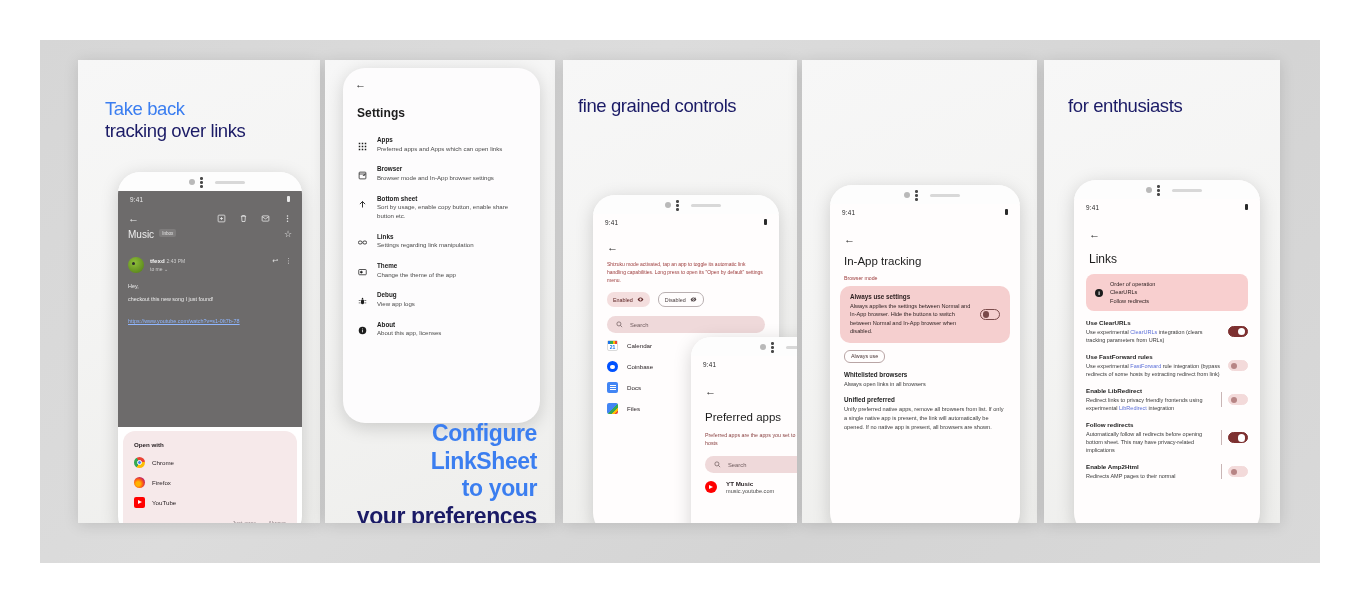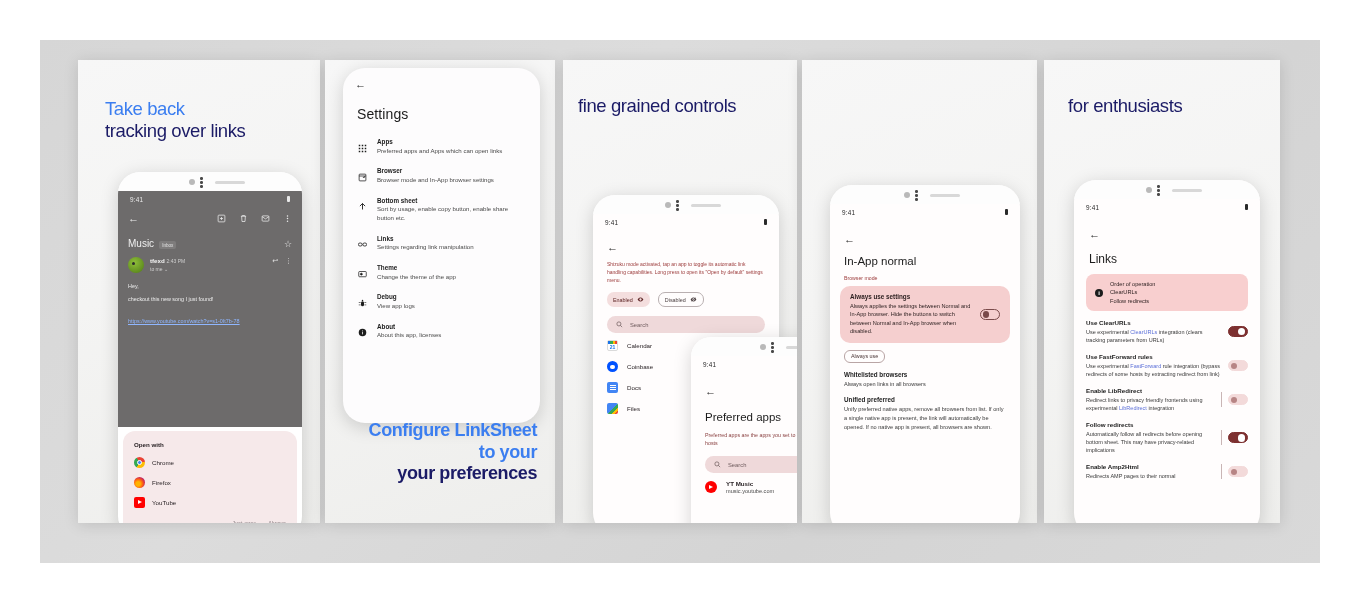--- a/index.html
+++ b/index.html
@@ -38,21 +38,21 @@
     letter-spacing: -0.4px;
     line-height: 1.18;
   }
   .head .l1 { color: #3b7ef0; display:block; }
   .head .l2 { color: #1b1b66; display:block; }
   .h-p1 { left: 27px; top: 38px; font-size: 18.5px; }
   .h-p3 { left: 15px; top: 35px; font-size: 18.5px; }
   .h-p5 { left: 24px; top: 35px; font-size: 18.5px; }
   .h-p2 {
     position:absolute; left: 0; top: 360px; width: 212px;
-    text-align: right; font-size: 18px; font-weight:700;
+    text-align: right; font-size: 23px; font-weight:700;
     line-height:1.2; letter-spacing:-0.4px;
   }
   .h-p2 .l1 { color:#3b7ef0; }
   .h-p2 .l2 { color:#1b1b66; }
 
   
   .phone {
     position: absolute;
     background: #fdfdfd;
     border-radius: 22px;
@@ -82,21 +82,21 @@
 
   
   .ph1 { left: 40px; top: 112px; width: 184px; height: 366px; background:#fff;
          border-radius: 22px; }
   .ph1 .screen { background:#6d6b6b; height: 236px; position:relative; }
   .ph1 .statusbar { color:#e9e9e9; }
   .ph1 .batt { background:#e9e9e9; }
   .mailtools { display:flex; align-items:center; padding:0 10px; height:22px; gap:13px; }
   .mailtools .sp { flex:1; }
   .ic { width:9px; height:9px; color:#ececec; display:inline-block; }
-  .mailsub { display:flex; align-items:flex-end; padding:0 10px; height:20px; gap:5px; }
+  .mailsub { display:flex; align-items:flex-start; padding:0 10px; height:20px; gap:5px; }
   .mailsub .t { font-size:10px; color:#efefef; }
   .chip-inbox { font-size:4.6px; color:#e2e2e2; border:0; background:#7e7c7c;
                 padding:1.5px 3px; border-radius:2px; }
   .mailsub .star { margin-left:auto; font-size:9px; color:#e3e3e3; }
   .mailfrom { display:flex; align-items:flex-start; padding:8px 10px 0; gap:6px; }
   .avatar { width:16px; height:16px; border-radius:50%;
             background:radial-gradient(circle at 40% 35%,#8fbf3a,#4e7a14); flex:0 0 auto;
             position:relative; }
   .avatar::after{content:"";position:absolute;left:4px;top:5px;width:3px;height:3px;
             border-radius:50%;background:#2d2d2d;}
@@ -124,21 +124,21 @@
   .ic-yt { border-radius:2px; background:#ff0000; position:relative; }
   .ic-yt::after{content:"";position:absolute;left:4.2px;top:3.1px;border-left:4px solid #fff;
       border-top:2.4px solid transparent;border-bottom:2.4px solid transparent;}
   .sfoot { display:flex; justify-content:flex-end; gap:12px; padding-top:3px; }
   .sfoot b { font-size:5.6px; font-weight:400; color:#8a8084; }
 
   
   .ph2 { left: 18px; top: 8px; width: 197px; height: 355px; border-radius:22px;
          background:#fdfcfd; }
   .ph2 .topback { padding: 6px 0 0 12px; }
-  .ph2 h2 { font-size:14px; font-weight:400; color:#1c1c1c; padding:14px 0 0 14px;
+  .ph2 h2 { font-size:12px; font-weight:700; color:#1c1c1c; padding:14px 0 0 14px;
             letter-spacing:0.1px; }
   .setlist { padding: 16px 14px 0 14px; }
   .setitem { display:flex; gap:10px; margin-bottom:12px; align-items:flex-start; }
   .seticon { width:10px; height:10px; flex:0 0 auto; margin-top:5px;
              display:flex; align-items:center; justify-content:center;
              font-size:9px; color:#1d1d1d; }
   .setitem .tt { font-size:6.3px; font-weight:700; color:#1b1b1b; margin-bottom:1.5px; }
   .setitem .ds { font-size:6.1px; color:#4a4a4a; line-height:1.45; }
 
   
@@ -538,21 +538,21 @@
           </span>
         <span class="speaker"></span>
       </div>
       <div class="statusbar">
         <span>9:41</span>
         <span class="batt"></span>
       </div>
       <div style="padding:9px 0 0 14px">
         <span class="backarrow">←</span>
       </div>
-      <h2>In-App normal</h2>
+      <h2>In-App tracking</h2>
       <div class="sectlbl">Browser mode</div>
       <div class="hlbox">
         <div class="txt">
           <div class="tt">Always use settings</div>
           <div class="ds">Always applies the settings between Normal and In-App browser. Hide the buttons to switch between Normal and In-App browser when disabled.</div>
         </div>
         <span class="toggle">
             <i></i>
           </span>
       </div>

